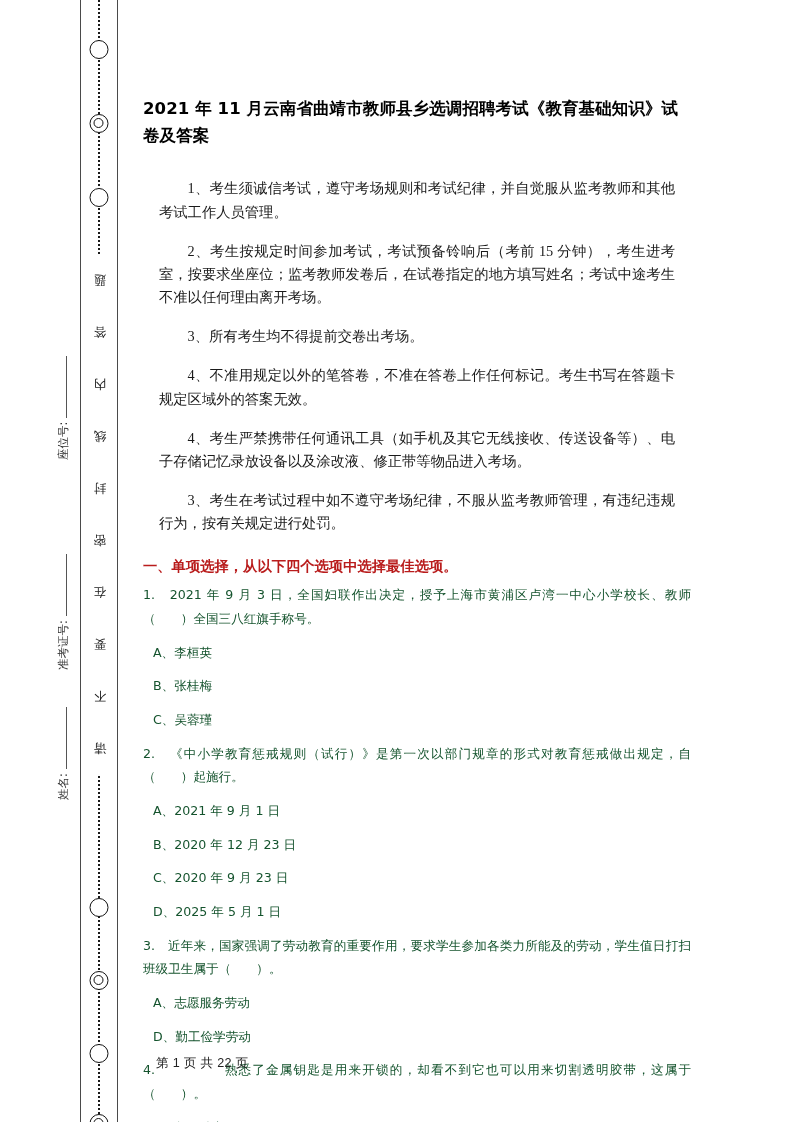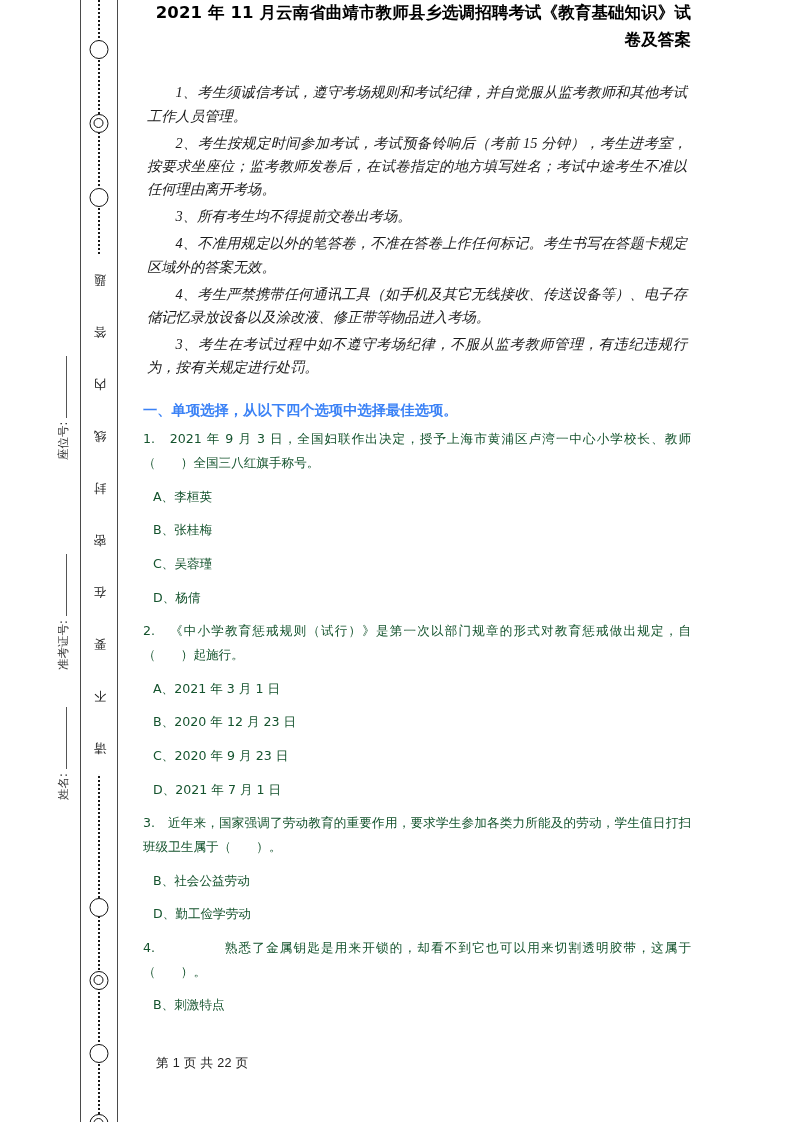--- a/index.html
+++ b/index.html
@@ -112,50 +112,50 @@
   
   #content {
     position: absolute;
     left: 143px;
     top: 0;
     width: 548px;
   }
 
   #doc-title {
     margin: 0;
+    padding-top: 96px;
     font-family: "DejaVu Sans", "Liberation Sans", sans-serif;
     font-size: 16.5px;
     font-weight: bold;
     line-height: 1.62;
-    text-align: right;
+    text-align: left;
     letter-spacing: 0.1px;
     color: #000;
   }
 
   #instructions {
     margin-top: 28px;
     font-family: "Liberation Serif", "DejaVu Serif", serif;
     font-size: 14.3px;
     line-height: 1.62;
     color: #1a1a1a;
     text-align: justify;
   }
   #instructions p {
-    margin: 4px;
+    margin: 16px;
     text-indent: 2em;
-    font-style: italic;
   }
 
   #section-heading {
     margin: 20px 0 5px 0;
     font-family: "DejaVu Sans", "Liberation Sans", sans-serif;
     font-size: 14.3px;
     font-weight: bold;
     line-height: 1.6;
-    color: #3b82f6;
+    color: #b91c1c;
   }
 
   .q-block {
     font-family: "DejaVu Sans", "Liberation Sans", sans-serif;
     font-size: 12.6px;
     line-height: 1.88;
     color: #14532d;
   }
   .q-stem {
     margin: 0;
@@ -235,34 +235,33 @@
     <p>3、考生在考试过程中如不遵守考场纪律，不服从监考教师管理，有违纪违规行为，按有关规定进行处罚。</p>
   </div>
 
   <h2 id="section-heading">一、单项选择，从以下四个选项中选择最佳选项。</h2>
 
   <div class="q-block">
     <p class="q-stem">1.　2021 年 9 月 3 日，全国妇联作出决定，授予上海市黄浦区卢湾一中心小学校长、教师（　　）全国三八红旗手称号。</p>
     <p class="q-option">A、李桓英</p>
     <p class="q-option">B、张桂梅</p>
     <p class="q-option">C、吴蓉瑾</p>
-    <p class="q-option">D、杨倩</p>
   </div>
 
   <div class="q-block">
     <p class="q-stem">2.　《中小学教育惩戒规则（试行）》是第一次以部门规章的形式对教育惩戒做出规定，自（　　）起施行。</p>
-    <p class="q-option">A、2021 年 3 月 1 日</p>
+    <p class="q-option">A、2021 年 9 月 1 日</p>
     <p class="q-option">B、2020 年 12 月 23 日</p>
     <p class="q-option">C、2020 年 9 月 23 日</p>
-    <p class="q-option">D、2021 年 7 月 1 日</p>
+    <p class="q-option">D、2025 年 5 月 1 日</p>
   </div>
 
   <div class="q-block">
     <p class="q-stem">3.　近年来，国家强调了劳动教育的重要作用，要求学生参加各类力所能及的劳动，学生值日打扫班级卫生属于（　　）。</p>
-    <p class="q-option">B、社会公益劳动</p>
+    <p class="q-option">A、志愿服务劳动</p>
     <p class="q-option">D、勤工俭学劳动</p>
   </div>
 
   <div class="q-block">
     <p class="q-stem">4.　　　　　熟悉了金属钥匙是用来开锁的，却看不到它也可以用来切割透明胶带，这属于（　　）。</p>
     <p class="q-option">B、刺激特点</p>
   </div>
 
 </div>
 

